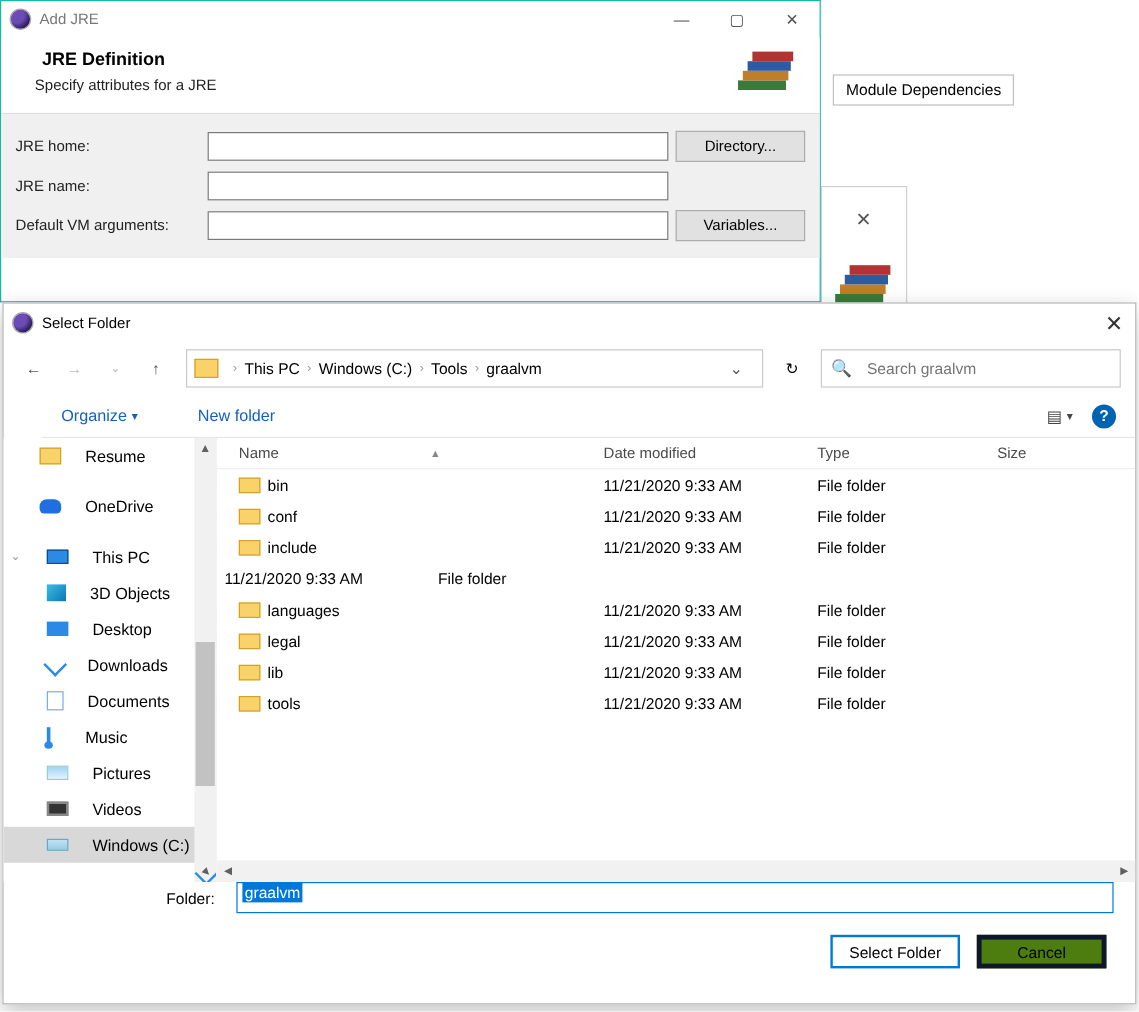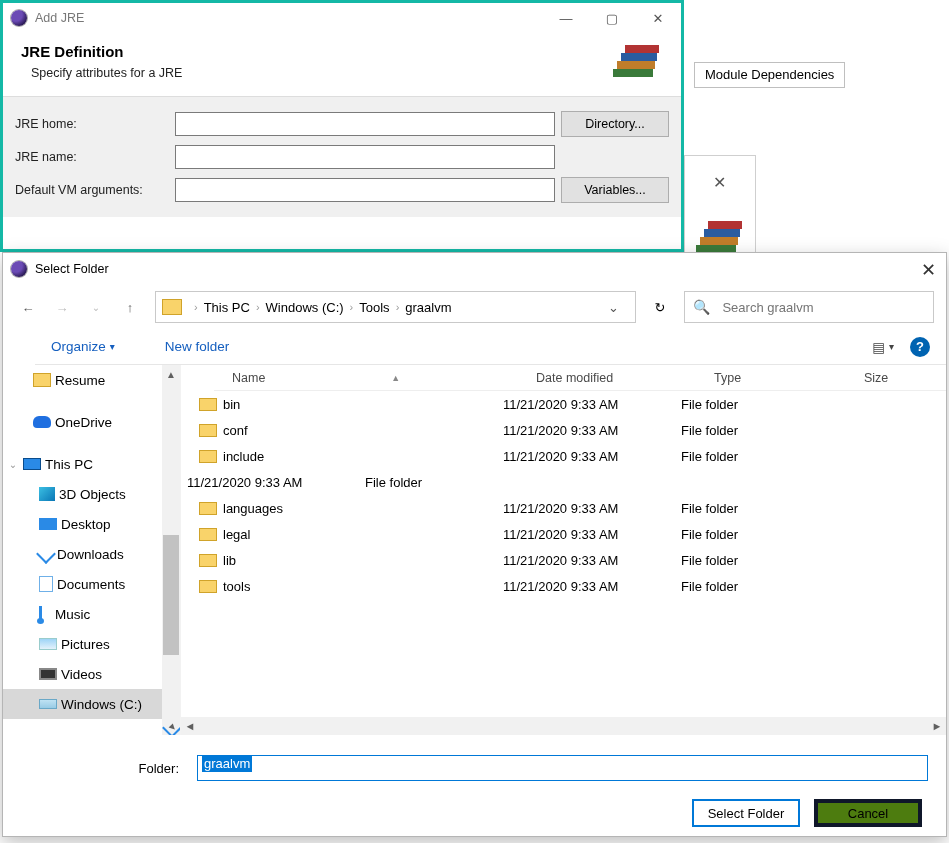--- a/index.html
+++ b/index.html
@@ -18,42 +18,42 @@
     position: absolute; left: 690px; top: 215px; width: 48px; height: 30px; z-index: 0;
   }
   .bg-panel-line {
     position: absolute; left: 684px; top: 155px; width: 72px; height: 100px;
     border: 1px solid #cfcfcf; background:#fff; z-index:0;
   }
 
   
   .win-addjre {
     position: absolute; left: 0; top: 0; width: 684px; height: 252px;
-    border: 3px solid #14b8a6; background: #fff; z-index: 2;
+    border: 1px solid #14b8a6; background: #fff; z-index: 2;
   }
   .titlebar {
     height: 30px; display: flex; align-items: center; padding-left: 8px;
     position: relative;
   }
   .titlebar .eclipse-icon {
     width: 16px; height: 16px; margin-right: 8px;
     background: radial-gradient(circle at 30% 30%, #6b4bb5 40%, #2a1a55 75%);
     border-radius: 50%;
     box-shadow: 0 0 0 1px #aaa;
   }
   .titlebar .title { color: #777; font-size: 12.5px; }
   .titlebar .controls { position: absolute; right: 0; top: 0; display: flex; }
   .titlebar .tb-btn {
     width: 46px; height: 30px; display: flex; align-items: center; justify-content: center;
     color: #555;
   }
   .banner {
     background: #fff; padding: 10px 18px 16px; display: flex; align-items: center; position: relative;
   }
-  .banner .txt h2 { margin: 0 0 6px; font-size: 15px; font-weight: 700; }
+  .banner .txt h2 { margin: 0 16px 6px; font-size: 15px; font-weight: 700; }
   .banner .txt p { margin: 0; font-size: 12.5px; color: #222; padding-left: 10px; }
   .banner .books { position: absolute; right: 14px; top: 6px; }
   .form-area {
     background: #f0f0f0; padding: 14px 12px 6px; border-top: 1px solid #ddd;
   }
   .row { display: flex; align-items: center; margin-bottom: 8px; }
   .row label { width: 160px; font-size: 12.5px; color: #222; }
   .row input[type=text] {
     height: 24px; border: 1px solid #7a7a7a; background: #fff; padding: 0 4px; font-size: 12.5px;
   }
@@ -112,55 +112,55 @@
   .wf-body { display:flex; height: 370px; }
   .tree {
     width: 178px; border-right:1px solid #f2f2f2; overflow:hidden; position:relative; background:#fff;
   }
   .scroll-gutter { position:absolute; right:0; top:0; width:18px; height:100%; background:#f1f1f1;}
   .scroll-thumb { position:absolute; right:1px; width:16px; height:120px; background:#c2c2c2; top:170px;}
   .scroll-arrow { position:absolute; right:1px; width:16px; height:18px; background:#f1f1f1; color:#606060;
     display:flex; align-items:center; justify-content:center; font-size:10px;}
   .scroll-arrow.up{top:0;} .scroll-arrow.down{bottom:0;}
 
-  .tnode { display:flex; align-items:center; height:30px; padding-left: 30px; font-size:13.5px; gap:4px;}
+  .tnode { display:flex; align-items:center; height:30px; padding-left: 30px; font-size:13.5px; gap:20px;}
   .tnode.depth2{ padding-left: 36px;}
   .tnode.pc { padding-left: 20px; font-weight:400;}
   .tnode.selected { background:#d8d8d8;}
   .tico { width:18px; height:14px; }
   .folder-y { background:#f9d36a; border:1px solid #d0a32a;}
   .cloud { width:18px; height:12px; background:#1f6fe0; border-radius:6px 6px 4px 4px;}
   .monitor { width:18px; height:12px; background:#2a8ae6; border:1px solid #0a4c8c;}
   .cube3d { width:16px; height:14px; background:linear-gradient(135deg,#3bbfe3,#0976b5);}
   .desk { width:18px; height:12px; background:#2a8ae6;}
   .doc { width:14px; height:16px; background:#fff; border:1px solid #6fb0e8;}
   .down { width:14px; height:14px; border:2px solid #2a8ae6; border-top:none; border-right:none; transform:rotate(-45deg);}
   .music { width:12px; height:16px; border-left:3px solid #2a8ae6; position:relative;}
   .music:after{content:"";position:absolute;left:-5px;bottom:-2px;width:7px;height:6px;background:#2a8ae6;border-radius:50%;}
   .pic { width:18px; height:12px; background:linear-gradient(#9ed4f7,#e4f2fb); border:1px solid #9cc;}
   .film { width:18px; height:12px; background:#333; box-shadow:inset 0 0 0 2px #888;}
   .drive { width:18px; height:10px; background:linear-gradient(#bfe2f3,#98cbe5); border:1px solid #6aa8c7;}
   .chev { color:#999; font-size:10px; width:12px; text-align:center; margin-left:-16px;}
 
   .filelist { flex:1; display:flex; flex-direction:column; }
-  .fl-head { display:flex; height:26px; color:#4a4a4a; font-size:12.5px; border-bottom:1px solid #eee; align-items:center;margin-left:33px;}
+  .fl-head { display:flex; height:26px; color:#4a4a4a; font-size:12.5px; border-bottom:1px solid #eee; align-items:center;}
   .col-name{ width:316px; padding-left:18px; display:flex; align-items:center; gap:6px;}
   .col-date{ width:178px; padding-left:6px;}
   .col-type{ width:150px; padding-left:6px;}
   .col-size{ width:60px; padding-left:6px;}
   .sort-up{ font-size:9px; color:#888;}
   .fl-rows{ flex:1; overflow:hidden;}
   .frow { display:flex; align-items:center; height:26px; font-size:13px;}
   .frow .col-name{ display:flex; align-items:center; }
   .tiny-folder { width:18px; height:13px; background:#f9d36a; border:1px solid #d0a32a;}
   .fl-hscroll{ height:18px; background:#f1f1f1; position:relative; margin:0 0 0 0; display:flex; align-items:center;}
   .fl-hscroll .har{ width:18px; text-align:center; color:#606060; font-size:11px;}
   .fl-hscroll .harR{ margin-left:auto;}
 
-  .wf-bottom { padding: 20px 18px 16px; }
+  .wf-bottom { padding: 0 18px 16px; }
   .fld-row{ display:flex; align-items:center; gap:10px;}
   .fld-row label{ font-size:13px; width:166px; text-align:right; padding-right:8px;}
   .fld-input{ flex:1; height:26px; border:1px solid #0078d7; padding:0 4px; font-size:13px;}
   .fld-input .sel{ background:#0078d7; color:#fff; padding:1px 2px;}
   .btn-row{ display:flex; justify-content:flex-end; gap:14px; margin-top:18px; padding-right:6px;}
   .dlg-btn{ min-width:108px; height:28px; border:4px solid #0f172a; background:#4d7c0f;
     display:flex; align-items:center; justify-content:center; font-size:13px;}
   .dlg-btn.primary{ border:2px solid #0078d7; background:#fff;}
 
   

